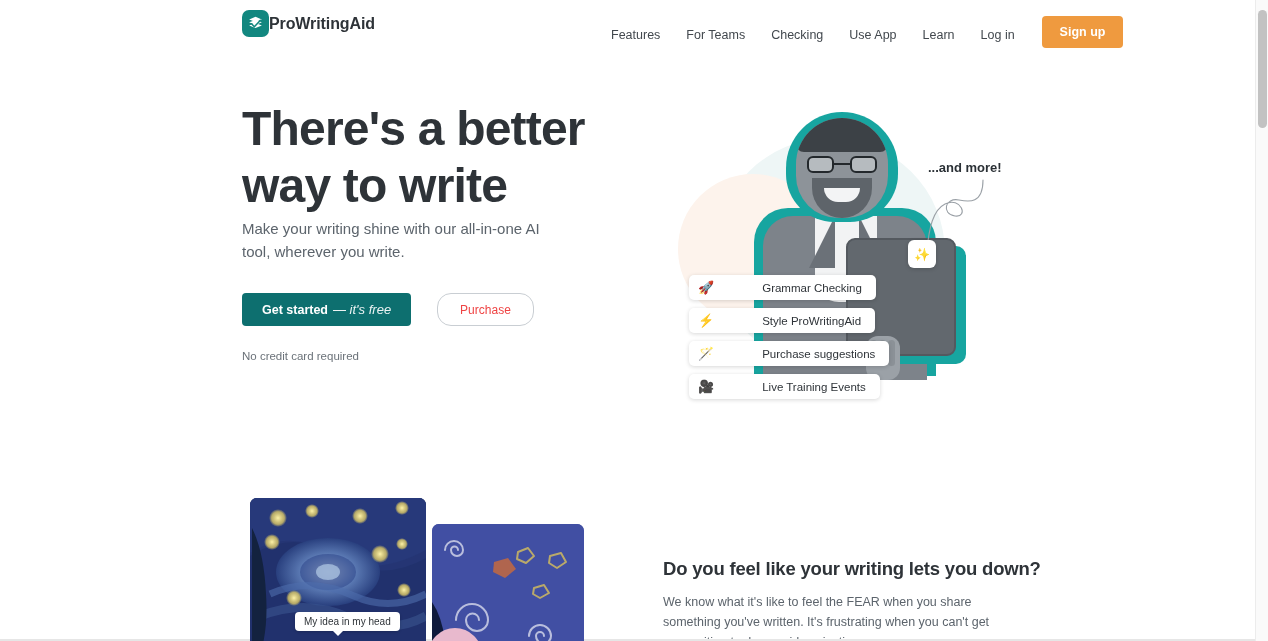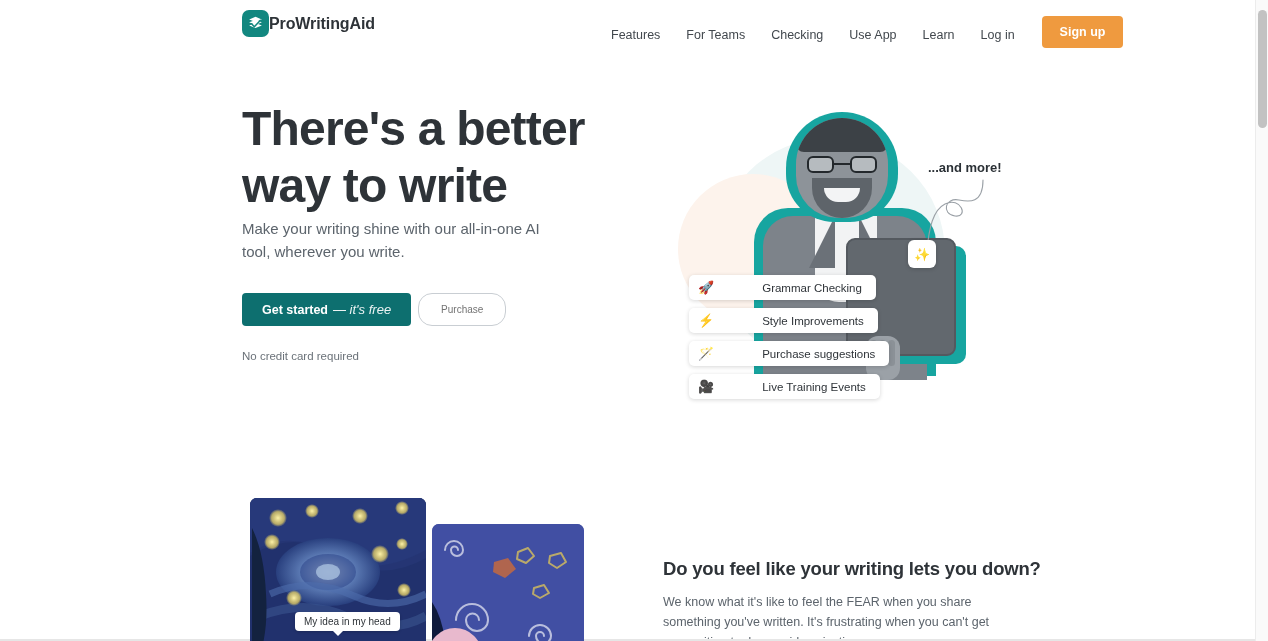--- a/index.html
+++ b/index.html
@@ -127,21 +127,21 @@
     font-size: 15px;
     line-height: 23px;
     color: #5c646c;
     width: 330px;
   }
 
   #hero-cta {
     margin-top: 30px;
     display: flex;
     align-items: flex-start;
-    gap: 7px;
+    gap: 26px;
   }
   .btn-primary {
     background: #0d6f6f;
     color: #ffffff;
     border: none;
     border-radius: 4px;
     padding: 0 20px;
     height: 33px;
     font-size: 12.5px;
     font-weight: bold;
@@ -153,26 +153,26 @@
     white-space: nowrap;
   }
   .btn-primary .sub {
     font-weight: normal;
     font-size: 13px;
     opacity: .92;
     font-style: italic;
   }
   .btn-secondary {
     background: #ffffff;
-    color: #737373;
+    color: #ef4444;
     border: 1px solid #c9ced3;
     border-radius: 14px;
     padding: 0 22px;
     height: 33px;
-    font-size: 10px;
+    font-size: 12px;
     cursor: pointer;
     font-family: "Liberation Sans", sans-serif;
     white-space: nowrap;
   }
 
   #hero-note {
     margin-top: 24px;
     font-size: 11.5px;
     color: #6b7279;
   }
@@ -615,21 +615,21 @@
           <span class="finger" style="left:22px"></span>
         </div>
 
         <div id="feature-chips">
           <div class="chip">
             <span class="chip-emoji">🚀</span>
             <span class="chip-label">Grammar Checking</span>
           </div>
           <div class="chip">
             <span class="chip-emoji">⚡</span>
-            <span class="chip-label">Style Improvements</span>
+            <span class="chip-label">Style ProWritingAid</span>
           </div>
           <div class="chip">
             <span class="chip-emoji">🪄</span>
             <span class="chip-label">Purchase suggestions</span>
           </div>
           <div class="chip">
             <span class="chip-emoji">🎥</span>
             <span class="chip-label">Live Training Events</span>
           </div>
         </div>

